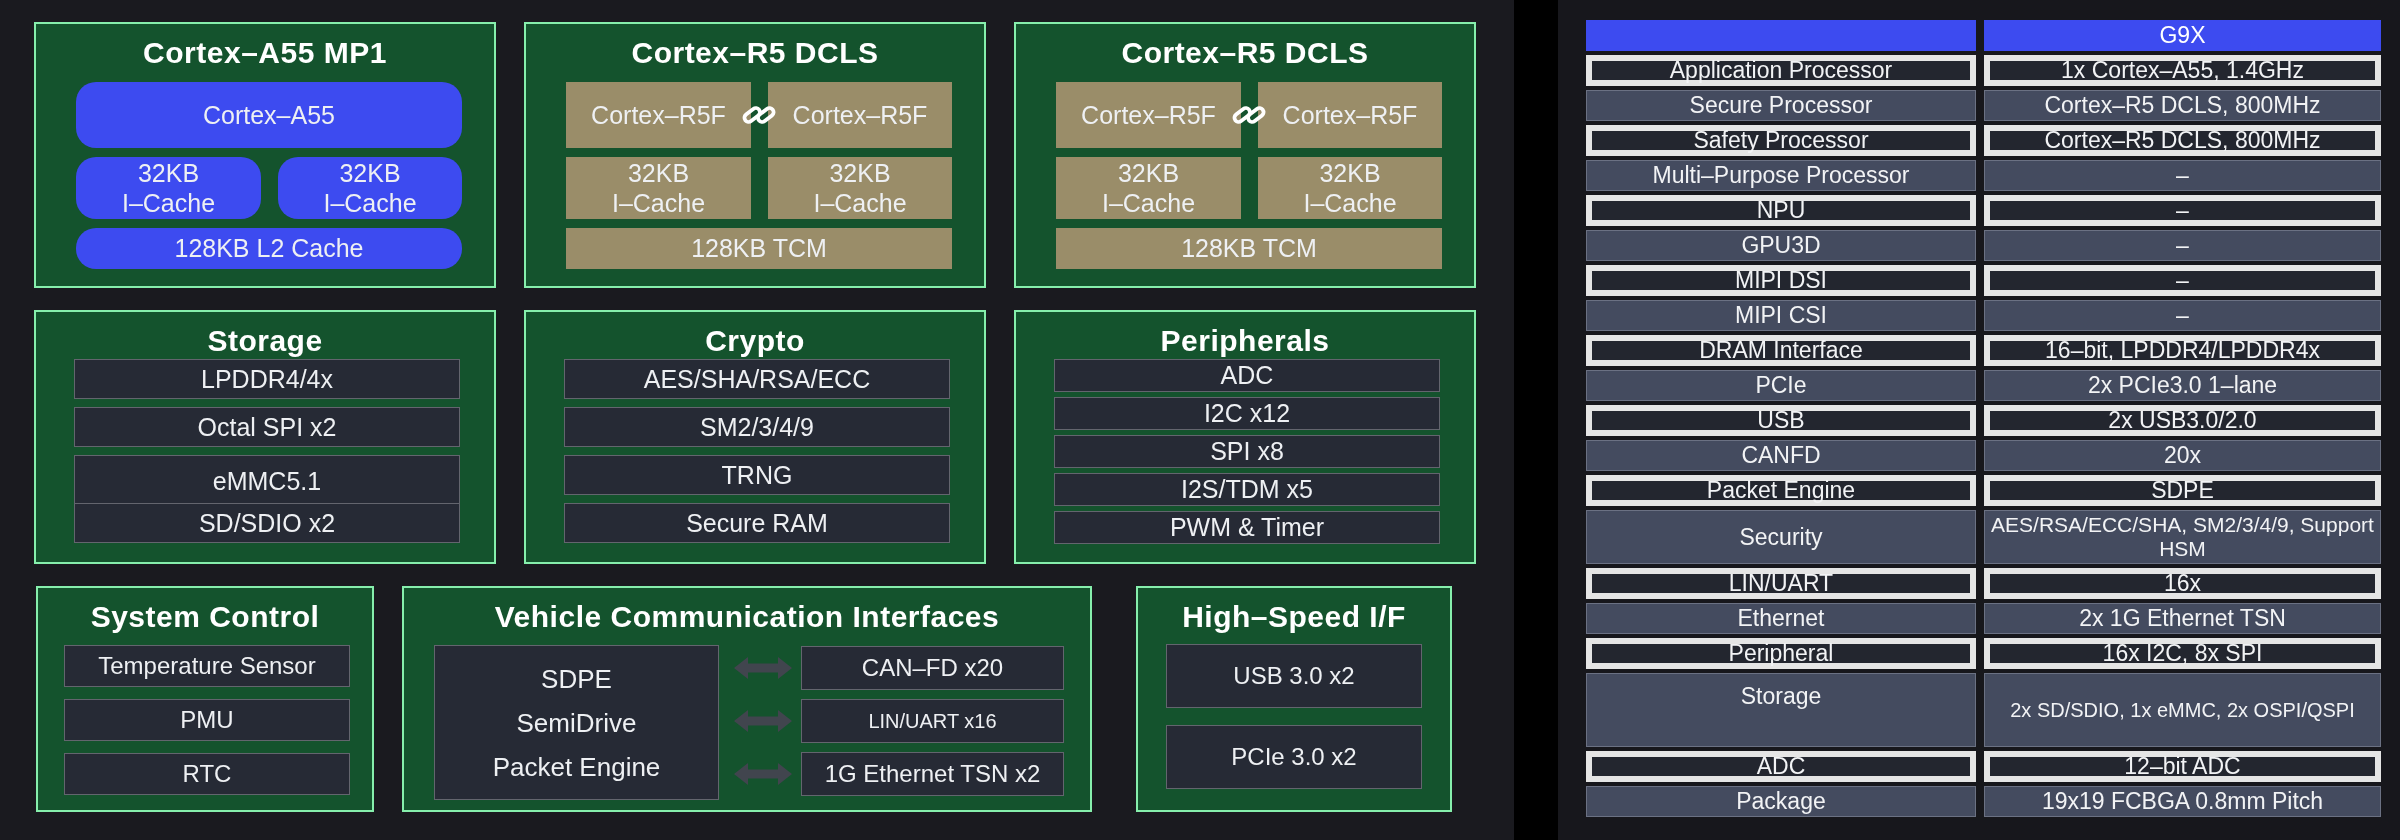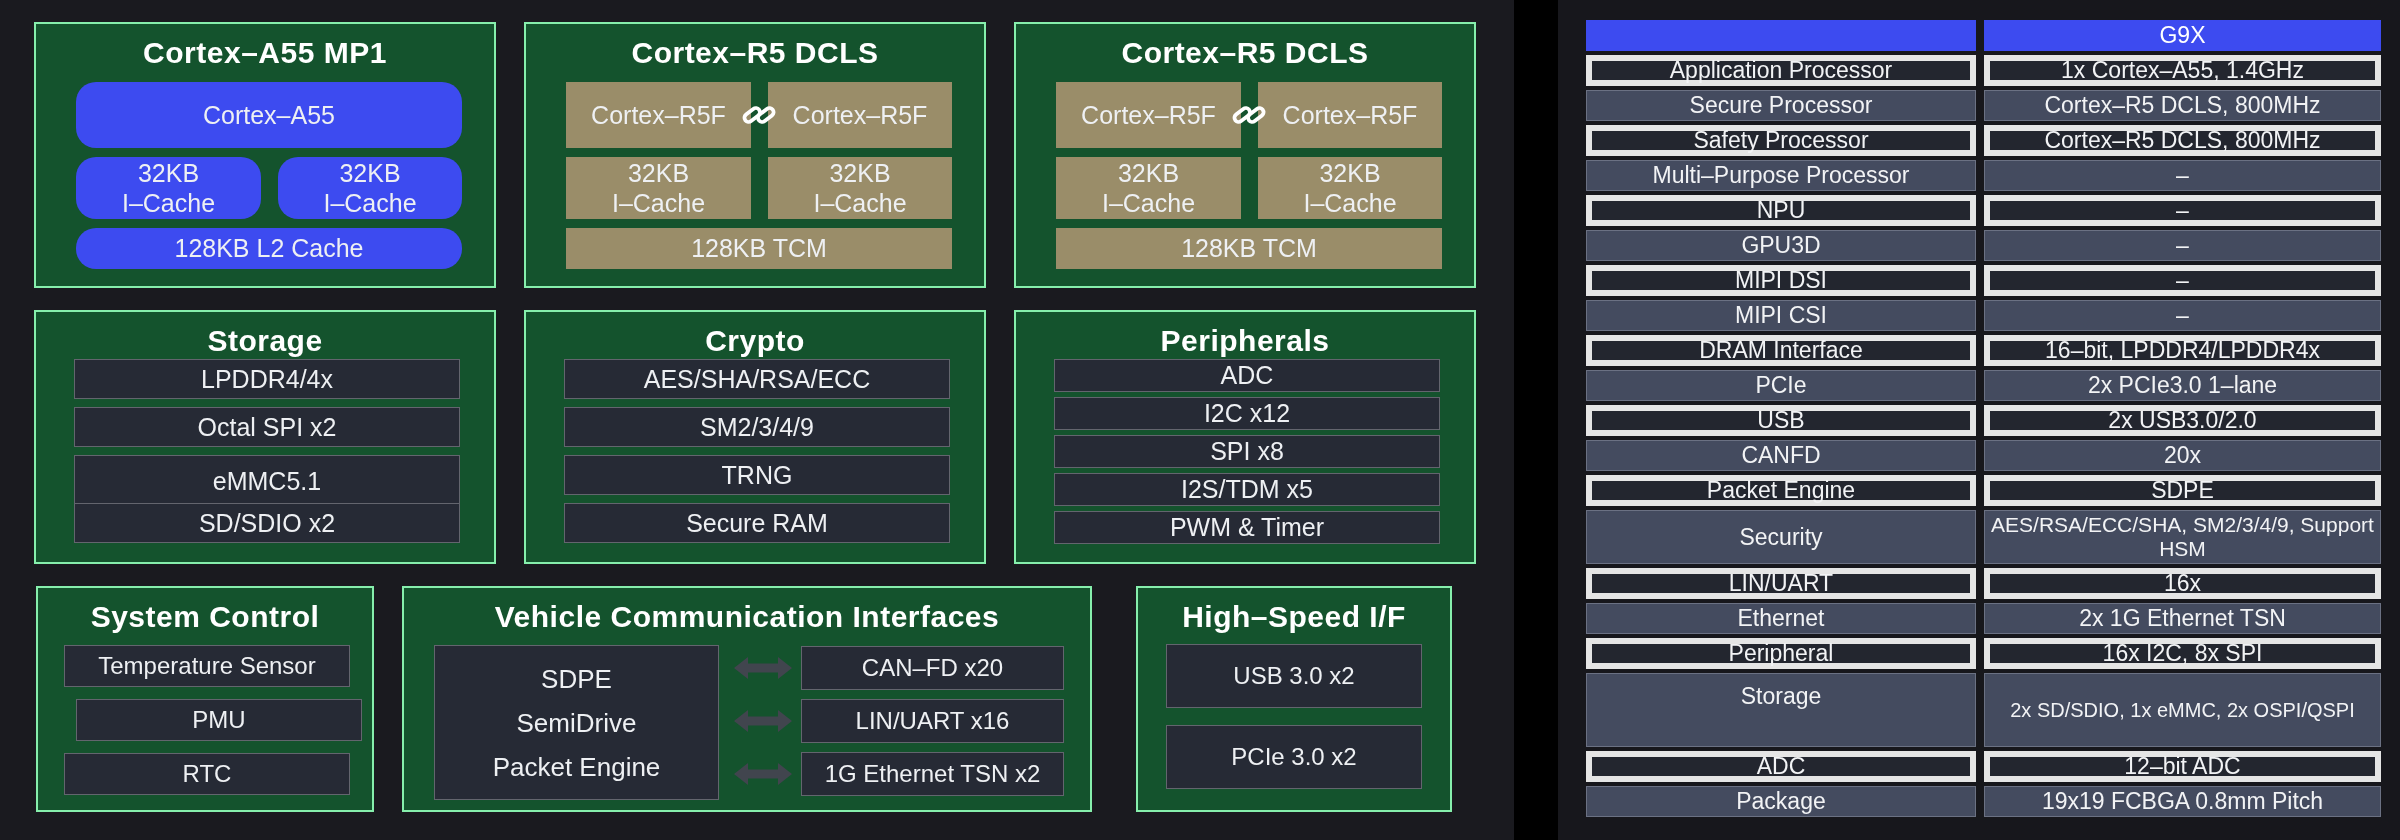--- a/index.html
+++ b/index.html
@@ -127,42 +127,42 @@
       <div class="cell darkc" style="left:38px;top:47px;width:386px;height:33px;">ADC</div>
       <div class="cell darkc" style="left:38px;top:85px;width:386px;height:33px;">I2C x12</div>
       <div class="cell darkc" style="left:38px;top:123px;width:386px;height:33px;">SPI x8</div>
       <div class="cell darkc" style="left:38px;top:161px;width:386px;height:33px;">I2S/TDM x5</div>
       <div class="cell darkc" style="left:38px;top:199px;width:386px;height:33px;">PWM &amp; Timer</div>
     </div>
 
     <div class="block" style="left:36px;top:586px;width:338px;height:226px;">
       <div class="block-title">System Control</div>
       <div class="cell darkc" style="left:26px;top:57px;width:286px;height:42px;font-size:24px;">Temperature Sensor</div>
-      <div class="cell darkc" style="left:26px;top:111px;width:286px;height:42px;font-size:24px;margin-left:12px;">PMU</div>
+      <div class="cell darkc" style="left:26px;top:111px;width:286px;height:42px;font-size:24px;">PMU</div>
       <div class="cell darkc" style="left:26px;top:165px;width:286px;height:42px;font-size:24px;">RTC</div>
     </div>
 
     <div class="block" style="left:402px;top:586px;width:690px;height:226px;">
       <div class="block-title">Vehicle Communication Interfaces</div>
       <div class="cell darkc engine-cell" style="left:30px;top:57px;width:285px;height:155px;">
         <span>SDPE</span>
         <span>SemiDrive</span>
         <span>Packet Engine</span>
       </div>
       <svg class="arrow" style="left:330px;top:66px;" viewBox="0 0 58 28">
           <polygon points="0,14 14,3 14,9.5 44,9.5 44,3 58,14 44,25 44,18.5 14,18.5 14,25" fill="#41454e"></polygon>
         </svg>
       <svg class="arrow" style="left:330px;top:119px;" viewBox="0 0 58 28">
           <polygon points="0,14 14,3 14,9.5 44,9.5 44,3 58,14 44,25 44,18.5 14,18.5 14,25" fill="#41454e"></polygon>
         </svg>
       <svg class="arrow" style="left:330px;top:172px;" viewBox="0 0 58 28">
           <polygon points="0,14 14,3 14,9.5 44,9.5 44,3 58,14 44,25 44,18.5 14,18.5 14,25" fill="#41454e"></polygon>
         </svg>
       <div class="cell darkc" style="left:397px;top:58px;width:263px;height:44px;font-size:24px;">CAN–FD x20</div>
-      <div class="cell darkc" style="left:397px;top:111px;width:263px;height:44px;font-size:24px;">LIN/UART x16</div>
+      <div class="cell darkc" style="left:397px;top:111px;width:263px;height:44px;font-size:20px;">LIN/UART x16</div>
       <div class="cell darkc" style="left:397px;top:164px;width:263px;height:44px;font-size:24px;text-align:center;">1G Ethernet TSN x2</div>
     </div>
 
     <div class="block" style="left:1136px;top:586px;width:316px;height:226px;">
       <div class="block-title">High–Speed I/F</div>
       <div class="cell darkc" style="left:28px;top:56px;width:256px;height:64px;font-size:24px;">USB 3.0 x2</div>
       <div class="cell darkc" style="left:28px;top:137px;width:256px;height:64px;font-size:24px;">PCIe 3.0 x2</div>
     </div>
 
   </div>

